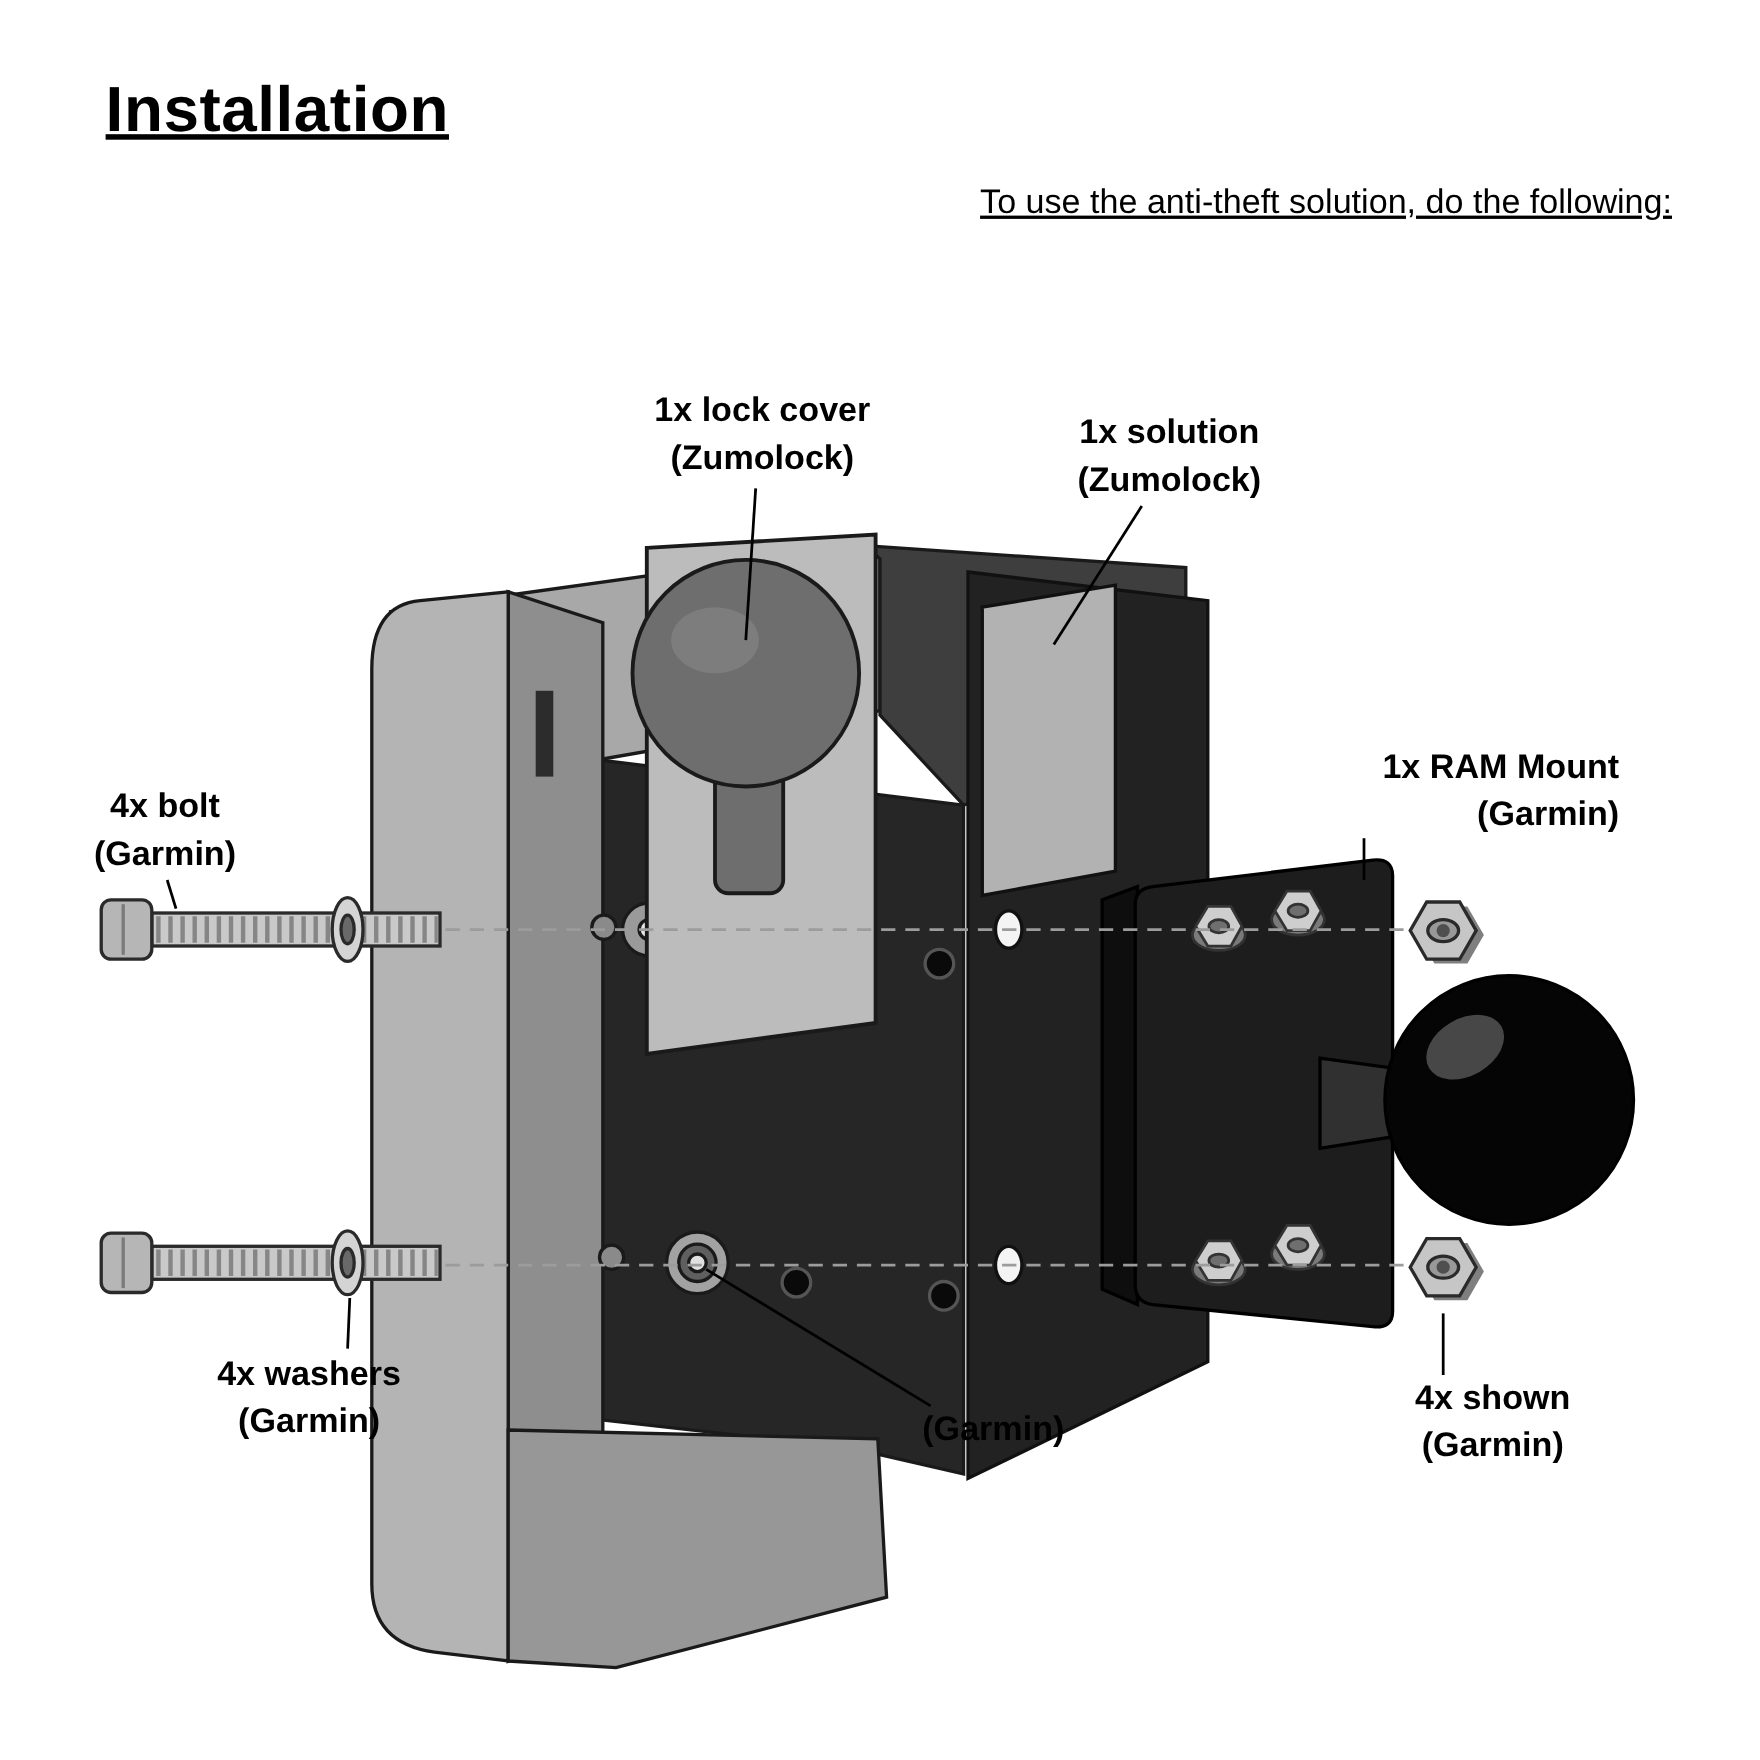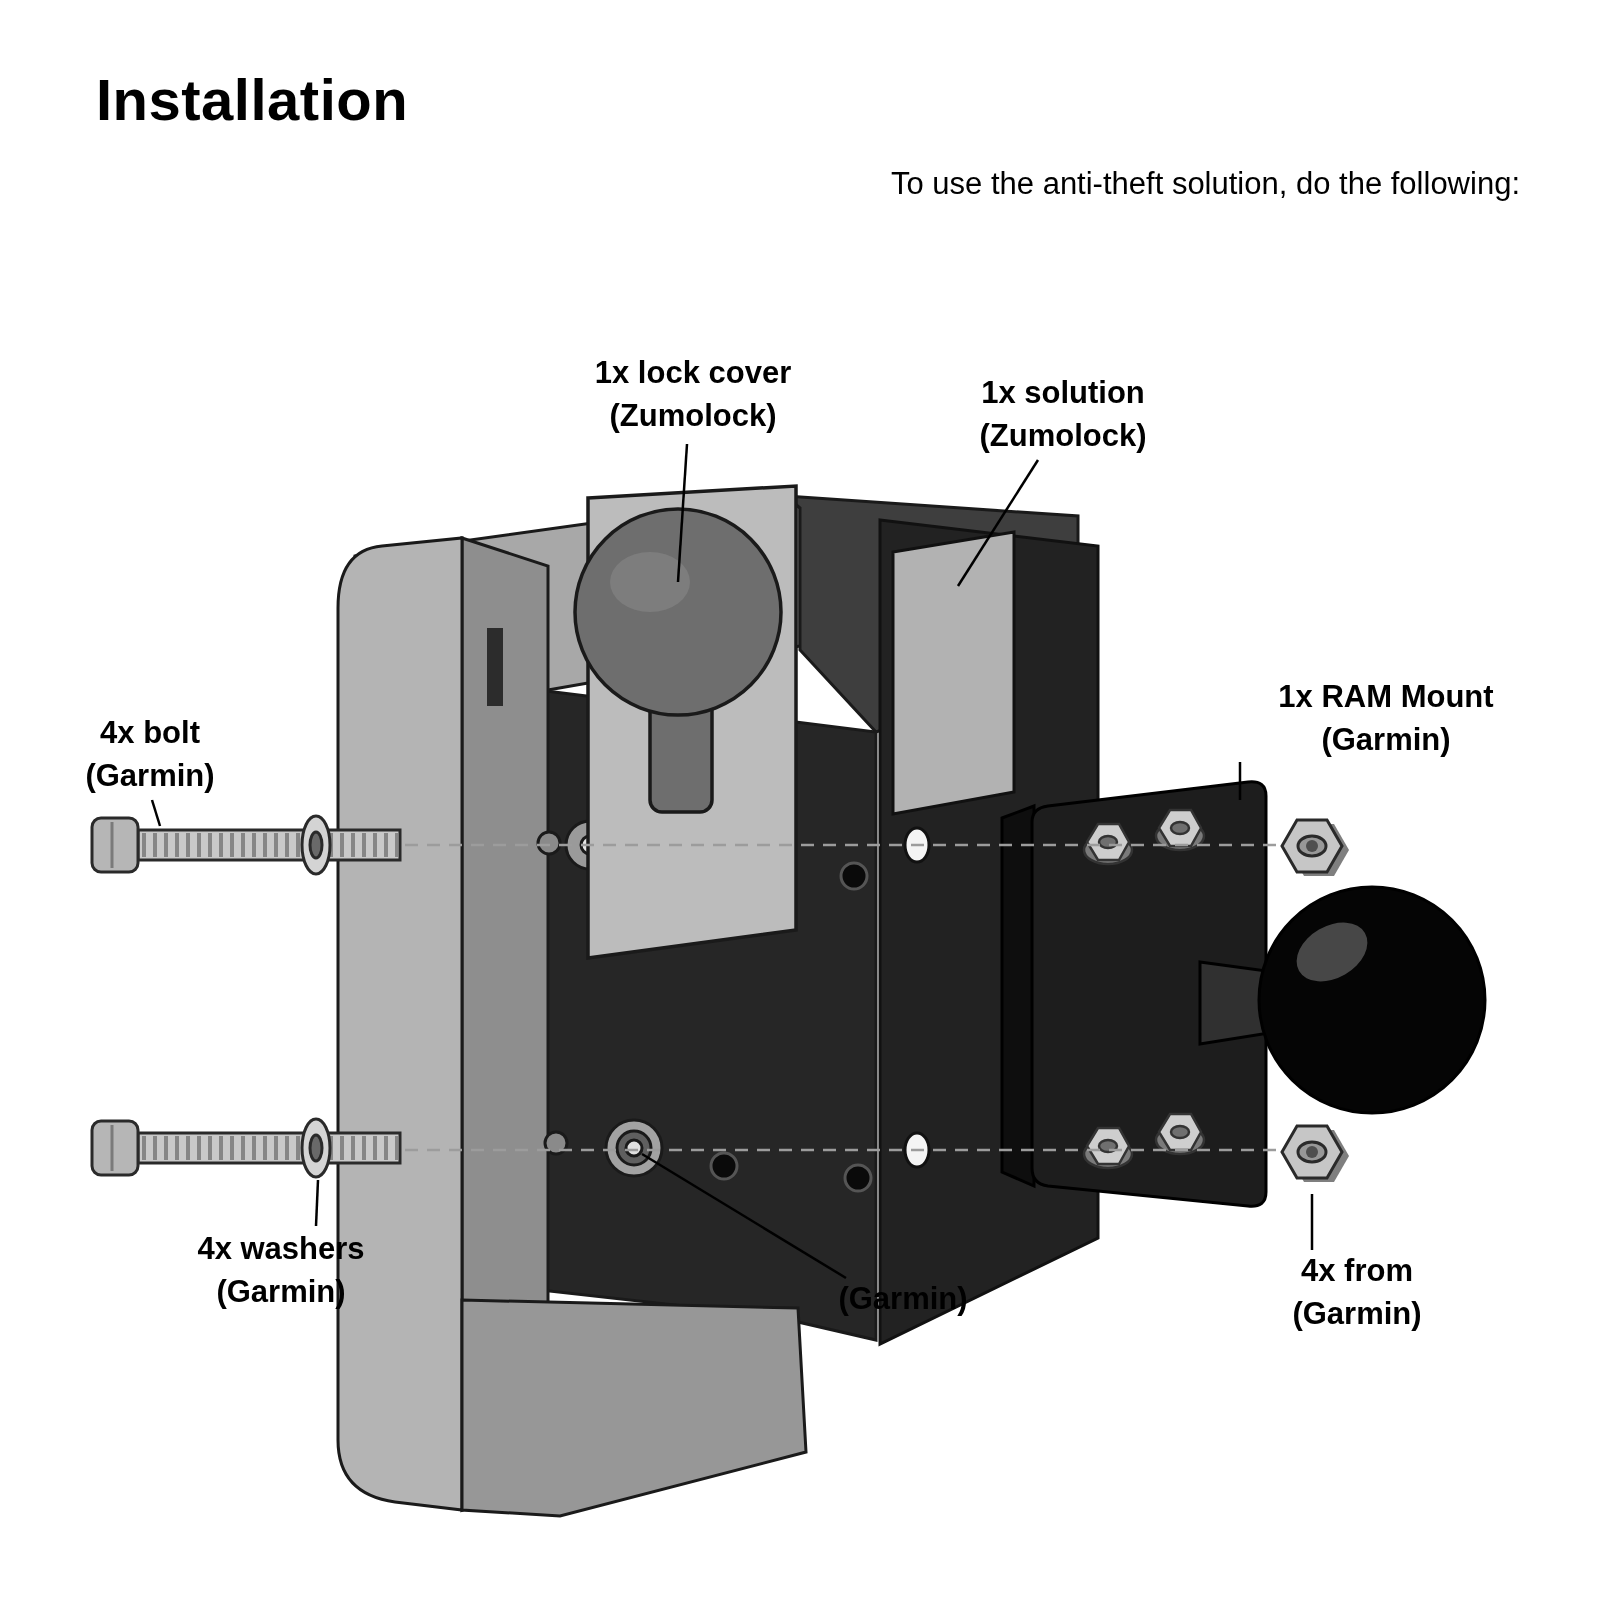--- a/index.html
+++ b/index.html
@@ -1,18 +1,18 @@
 <!DOCTYPE html>
 <html><head>
 <meta charset="utf-8">
 <style>
   html,body{margin:0;padding:0;background:#ffffff;}
   body{width:1600px;height:1600px;font-family:"Liberation Sans",sans-serif;color:#000;}
   .page{position:relative;width:1600px;height:1600px;overflow:hidden;background:#fff;}
-  .textblock{position:absolute;left:96px;top:66px;right:80px;}
+  .textblock{position:absolute;left:96px;top:66px;right:80px;text-decoration:underline;}
   .textblock h1{font-size:58px;font-weight:bold;margin:0 0 30px 0;letter-spacing:0.5px;}
   .textblock p{font-size:31px;margin:10px 0;line-height:1.35;text-align:right;}
   .diagram{position:absolute;left:0;top:0;width:1600px;height:1600px;}
   .diagram svg{position:absolute;left:0;top:0;}
   .callout{position:absolute;font-weight:bold;font-size:31px;line-height:1.38;text-align:center;color:#000;}
   .callout span{display:block;}
 </style>
 </head>
 <body>
 
@@ -159,30 +159,30 @@
       <span>(Zumolock)</span>
     </div>
     <div class="callout" style="left:913px;top:372px;width:300px;">
       <span>1x solution</span>
       <span>(Zumolock)</span>
     </div>
     <div class="callout" style="left:40px;top:712px;width:220px;">
       <span>4x bolt</span>
       <span>(Garmin)</span>
     </div>
-    <div class="callout" style="left:1236px;top:676px;width:300px;">
+    <div class="callout" style="left:1172px;top:676px;width:300px;text-align:right;">
       <span>1x RAM Mount</span>
       <span>(Garmin)</span>
     </div>
     <div class="callout" style="left:131px;top:1228px;width:300px;">
       <span>4x washers</span>
       <span>(Garmin)</span>
     </div>
     <div class="callout" style="left:753px;top:1278px;width:300px;">
       <span>(Garmin)</span>
     </div>
     <div class="callout" style="left:1207px;top:1250px;width:300px;">
-      <span>4x from</span>
+      <span>4x shown</span>
       <span>(Garmin)</span>
     </div>
   </div>
 
 </div>
 
 </body></html>

